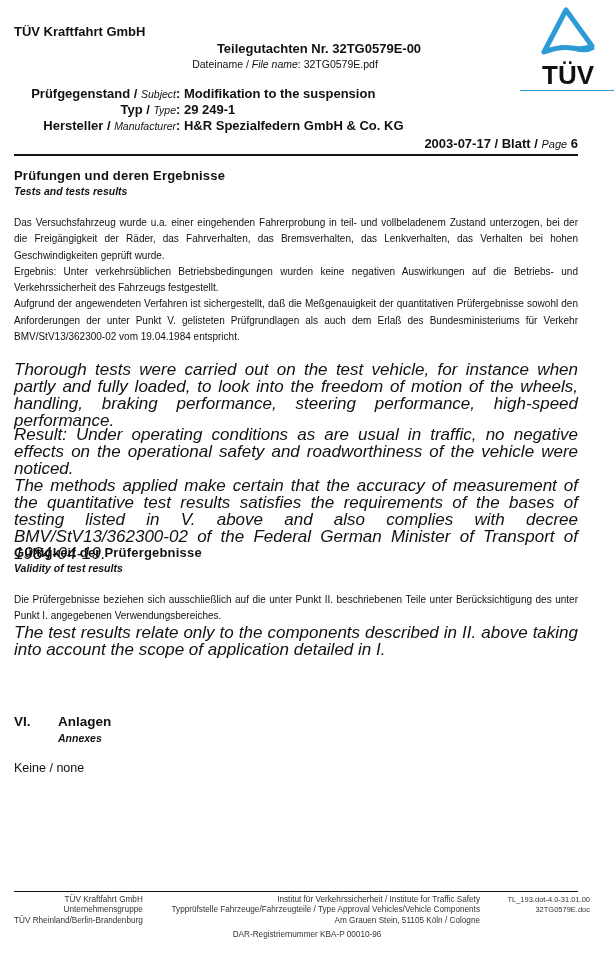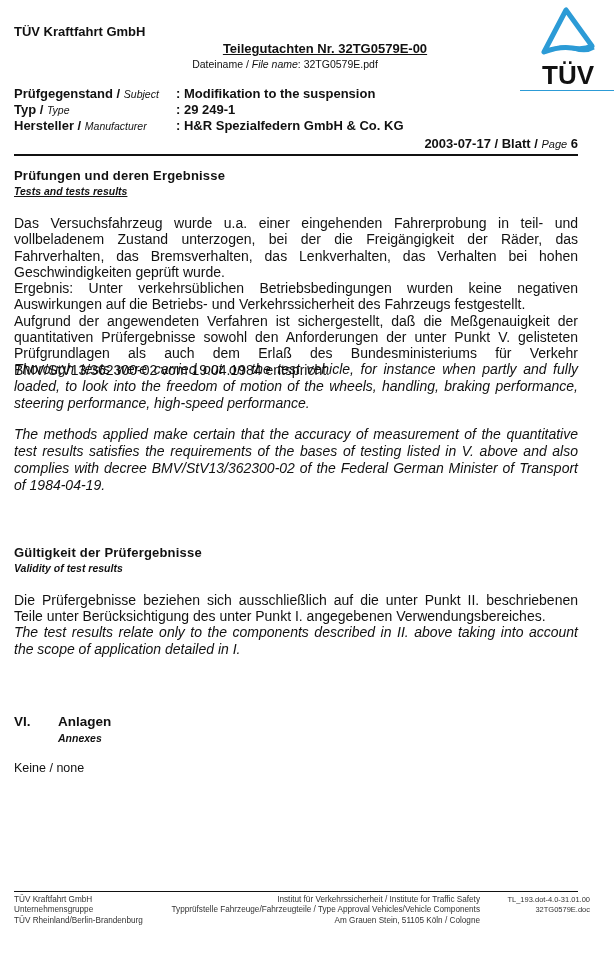--- a/index.html
+++ b/index.html
@@ -1,43 +1,43 @@
 <!DOCTYPE html>
 <html><head>
 <meta charset="utf-8">
 <style>
   html, body { margin: 0; padding: 0; background: #ffffff; }
   body {
     width: 614px; height: 963px; position: relative; overflow: hidden;
     font-family: "Liberation Sans", sans-serif; color: #111;
   }
-  .abs { position: absolute; }
+  .abs { position: absolute; text-align: right; }
   .company { left: 14px; top: 24px; font-size: 13px; font-weight: bold; }
   .report-no { left: 0; width: 614px; text-align: center; top: 41px; font-size: 13px; font-weight: bold; padding-left: 0; }
-  .report-no span { position: relative; left: 18px; text-decoration: underline; }
+  .report-no span { position: relative; left: 12px; }
   .filename { left: 0; width: 554px; text-align: center; top: 58px; font-size: 10.5px; }
   .filename span.inner { position: relative; left: 8px; }
   .logo { left: 530px; top: 6px; width: 78px; height: 84px; }
   .logo-line { left: 520px; top: 90px; width: 94px; height: 1px; background: #2c9bd6; }
 
   .meta-row { left: 14px; font-size: 13px; font-weight: bold; }
   .meta-row .lbl { display: inline-block; width: 162px; }
   .meta-row .lbl i { font-weight: normal; font-size: 10.5px; }
   .meta-row .val { display: inline-block; }
   .row1 { top: 86px; } .row2 { top: 102px; } .row3 { top: 118px; }
 
   .date-line { right: 36px; top: 136px; font-size: 13px; font-weight: bold; }
   .date-line i { font-weight: normal; font-size: 11px; font-style: italic; }
   .rule { left: 14px; width: 564px; height: 1.5px; background: #111; }
   .rule-top { top: 154px; }
 
   .h-de { left: 14px; font-size: 13px; font-weight: bold; letter-spacing: 0.2px; }
   .h-en { left: 14px; font-size: 10.5px; font-weight: bold; font-style: italic; }
-  .para { left: 14px; width: 564px; font-size: 14px; line-height: 16.3px; text-align: justify; }
-  .para-en { left: 14px; width: 564px; font-size: 14px; line-height: 17px; font-style: italic; text-align: justify; }
+  .para { left: 14px; width: 564px; font-size: 10px; line-height: 16.3px; text-align: justify; }
+  .para-en { left: 14px; width: 564px; font-size: 17px; line-height: 17px; font-style: italic; text-align: justify; }
 
   .section-num { left: 14px; top: 714px; font-size: 13.5px; font-weight: bold; }
   .section-title { left: 58px; top: 714px; font-size: 13.5px; font-weight: bold; }
   .section-sub { left: 58px; top: 732px; font-size: 10.5px; font-weight: bold; font-style: italic; }
   .none-text { left: 14px; top: 761px; font-size: 12.5px; }
 
   .rule-bottom { top: 891px; height: 1px; }
   .foot { font-size: 8.2px; color: #333; line-height: 10.4px; }
   .foot-l { left: 14px; top: 895px; }
   .foot-c { left: 150px; width: 330px; top: 895px; text-align: right; }
@@ -67,28 +67,29 @@
   <span class="lbl"><span>Typ / </span><i>Type</i></span><span class="val">: 29 249-1</span>
 </div>
 <div class="abs meta-row row3">
   <span class="lbl"><span>Hersteller / </span><i>Manufacturer</i></span><span class="val">: H&amp;R Spezialfedern GmbH &amp; Co. KG</span>
 </div>
 
 <div class="abs date-line"><span>2003-07-17 / Blatt / </span><i>Page</i><span> 6</span></div>
 <div class="abs rule rule-top"></div>
 
 <div class="abs h-de" style="top:168px;">Prüfungen und deren Ergebnisse</div>
-<div class="abs h-en" style="top:185px;text-decoration:underline;">Tests and tests results</div>
+<div class="abs h-en" style="top:185px;">Tests and tests results</div>
 <div class="abs para" style="top:215px;">
   <div>Das Versuchsfahrzeug wurde u.a. einer eingehenden Fahrerprobung in teil- und vollbeladenem Zustand unterzogen, bei der die Freigängigkeit der Räder, das Fahrverhalten, das Bremsverhalten, das Lenkverhalten, das Verhalten bei hohen Geschwindigkeiten geprüft wurde.</div>
   <div>Ergebnis: Unter verkehrsüblichen Betriebsbedingungen wurden keine negativen Auswirkungen auf die Betriebs- und Verkehrssicherheit des Fahrzeugs festgestellt.</div>
   <div>Aufgrund der angewendeten Verfahren ist sichergestellt, daß die Meßgenauigkeit der quantitativen Prüfergebnisse sowohl den Anforderungen der unter Punkt V. gelisteten Prüfgrundlagen als auch dem Erlaß des Bundesministeriums für Verkehr BMV/StV13/362300-02 vom 19.04.1984 entspricht.</div>
 </div>
 <div class="abs para-en" style="top:361px;">Thorough tests were carried out on the test vehicle, for instance when partly and fully loaded, to look into the freedom of motion of the wheels, handling, braking performance, steering performance, high-speed performance.</div>
 <div class="abs para-en" style="top:426px;">
+  <div>Result: Under operating conditions as are usual in traffic, no negative effects on the operational safety and roadworthiness of the vehicle were noticed.</div>
   <div>The methods applied make certain that the accuracy of measurement of the quantitative test results satisfies the requirements of the bases of testing listed in V. above and also complies with decree BMV/StV13/362300-02 of the Federal German Minister of Transport of 1984-04-19.</div>
 </div>
 
 <div class="abs h-de" style="top:545px;">Gültigkeit der Prüfergebnisse</div>
 <div class="abs h-en" style="top:562px;">Validity of test results</div>
 <div class="abs para" style="top:592px;">Die Prüfergebnisse beziehen sich ausschließlich auf die unter Punkt II. beschriebenen Teile unter Berücksichtigung des unter Punkt I. angegebenen Verwendungsbereiches.</div>
 <div class="abs para-en" style="top:624px;">The test results relate only to the components described in II. above taking into account the scope of application detailed in I.</div>
 
 <div class="abs section-num">VI.</div>
 <div class="abs section-title">Anlagen</div>
@@ -104,13 +105,14 @@
 <div class="abs foot foot-c">
   <div>Institut für Verkehrssicherheit / Institute for Traffic Safety</div>
   <div>Typprüfstelle Fahrzeuge/Fahrzeugteile / Type Approval Vehicles/Vehicle Components</div>
   <div>Am Grauen Stein, 51105 Köln / Cologne</div>
 </div>
 <div class="abs foot foot-r">
   <div>TL_193.dot-4.0-31.01.00</div>
   <div>32TG0579E.doc</div>
 </div>
 <div class="abs foot foot-b">
+  <div>DAR-Registriernummer KBA-P 00010-96</div>
 </div>
 
 </body></html>

